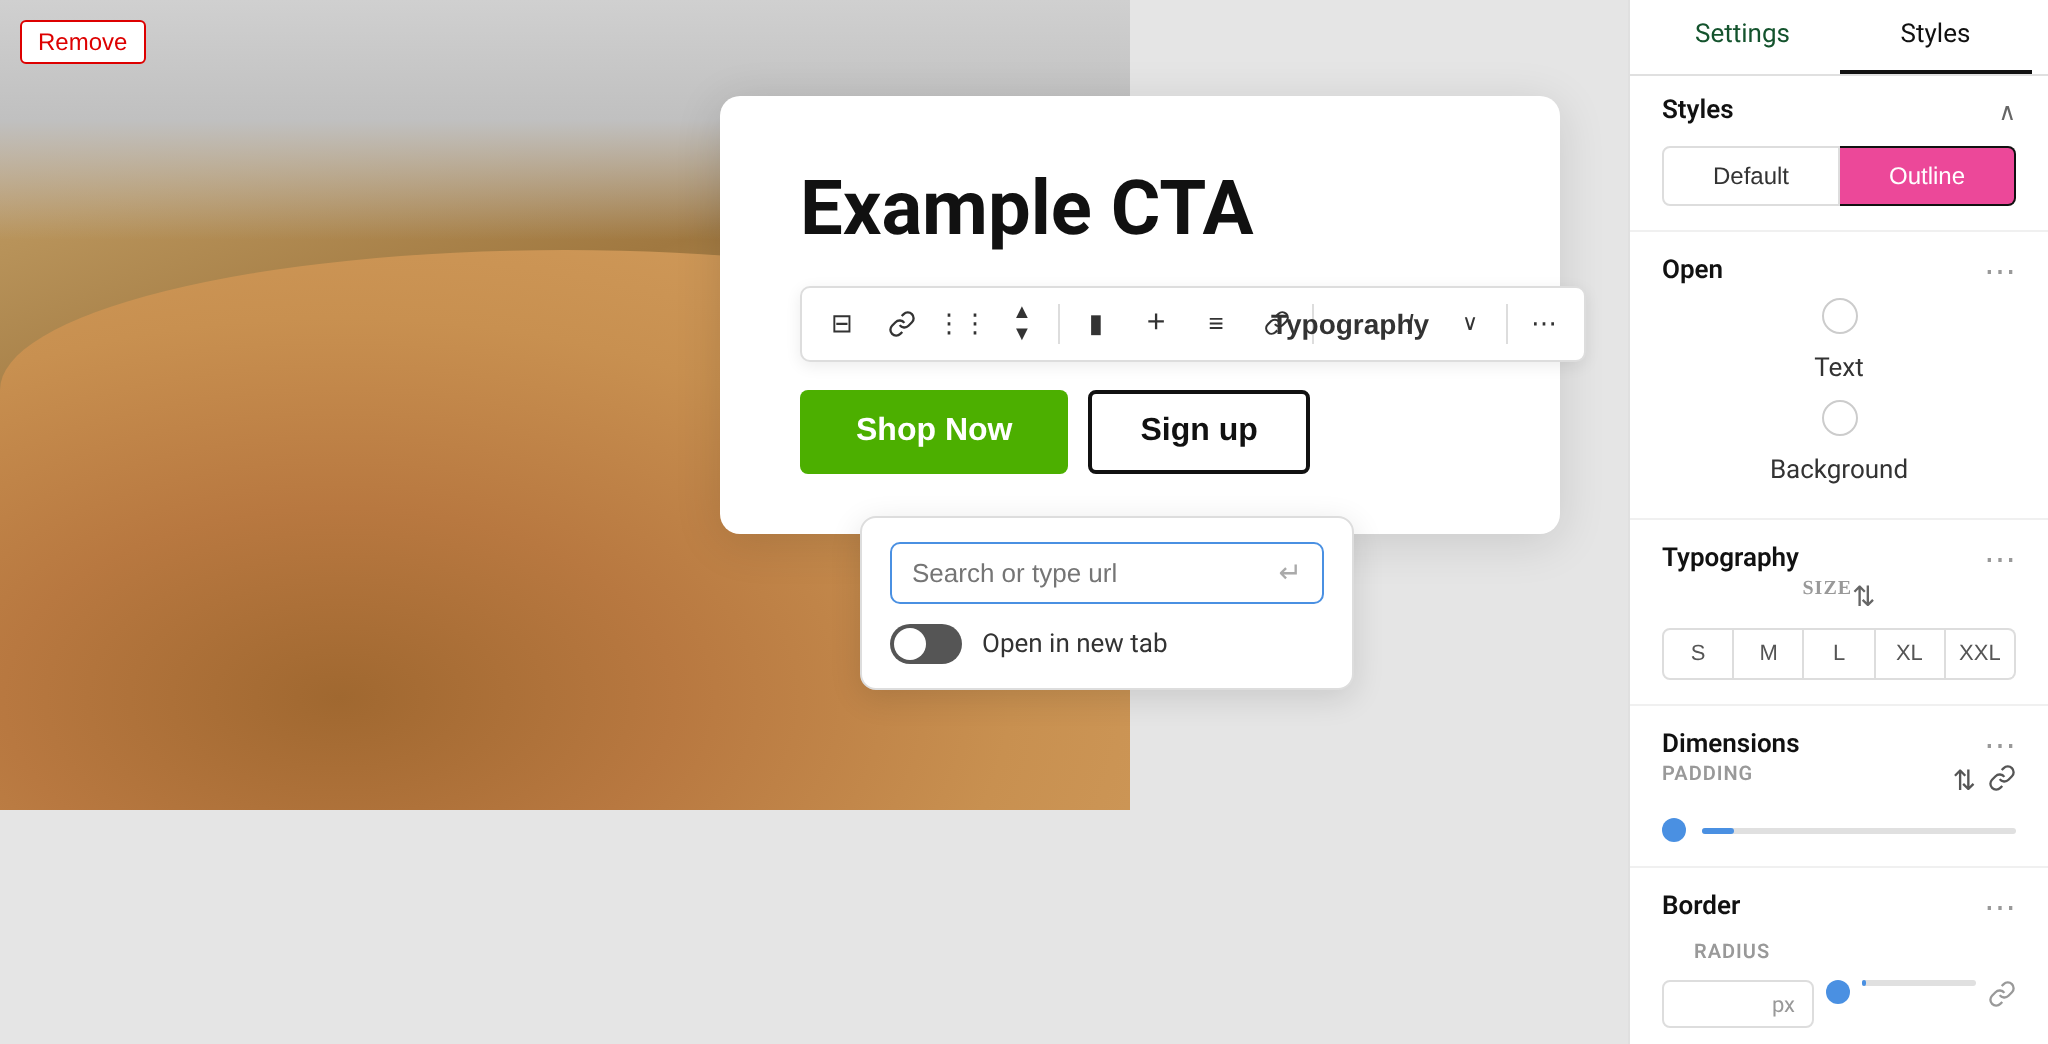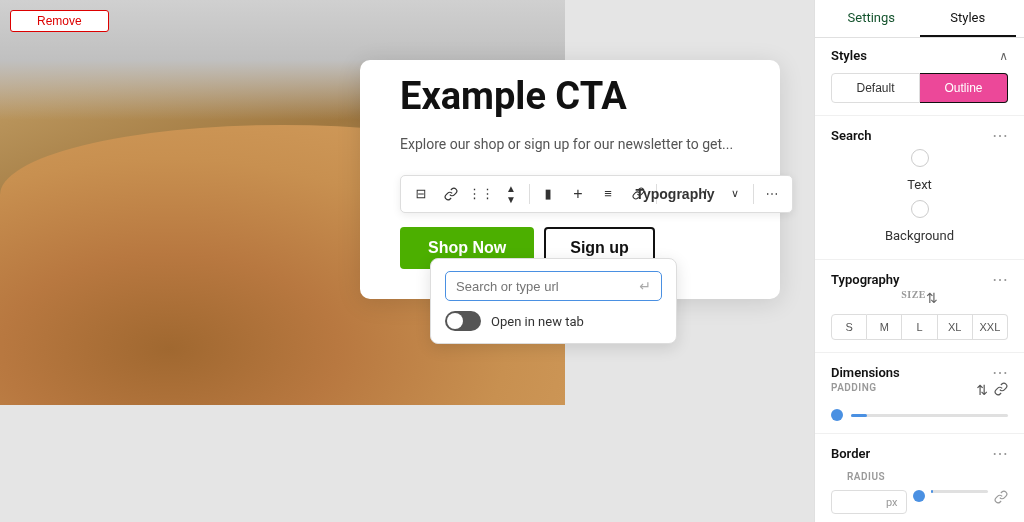--- a/index.html
+++ b/index.html
@@ -53,35 +53,35 @@
 
     
     .remove-badge {
       position: absolute;
       top: 10px;
       left: 10px;
       background: #fff;
       border: 1.5px solid #d00;
       color: #d00;
       font-size: 12px;
-      padding: 3px 26px;
+      padding: 3px 8px;
       border-radius: 3px;
       cursor: pointer;
       z-index: 10;
     }
 
     
     .cta-card {
       position: absolute;
-      top: 60px;
+      top: 48px;
       left: 360px;
       width: 420px;
       background: #fff;
       border-radius: 10px;
-      padding: 14px 40px 30px;
+      padding: 35px 40px 30px;
       box-shadow: 0 4px 24px rgba(0,0,0,0.12);
       z-index: 5;
     }
 
     .cta-title {
       font-size: 38px;
       font-weight: 700;
       color: #111;
       margin-bottom: 14px;
       line-height: 1.2;
@@ -490,21 +490,20 @@
 <body>
 
 <div class="canvas-area">
 
   <div class="desert-image"></div>
 
   <button class="remove-badge">Remove</button>
 
   <div class="cta-card">
     <div class="cta-title">Example CTA</div>
-    <div class="cta-subtitle">Explore our shop or sign up for our newsletter to get...</div>
 
     <div class="toolbar">
       <button class="toolbar-btn">⊟</button>
       <button class="toolbar-btn">
         <svg width="14" height="14" viewBox="0 0 24 24" fill="none" stroke="currentColor" stroke-width="2">
             <path d="M10 13a5 5 0 007.54.54l3-3a5 5 0 00-7.07-7.07l-1.72 1.71"></path>
             <path d="M14 11a5 5 0 00-7.54-.54l-3 3a5 5 0 007.07 7.07l1.71-1.71"></path>
           </svg>
       </button>
       <button class="toolbar-btn">⋮⋮</button>
@@ -558,21 +557,21 @@
       <span class="styles-chevron">∧</span>
     </div>
     <div class="styles-btn-group">
       <button class="styles-btn">Default</button>
       <button class="styles-btn active">Outline</button>
     </div>
   </div>
 
   <div class="color-section">
     <div class="section-header-row">
-      <span class="panel-section-title">Search</span>
+      <span class="panel-section-title">Open</span>
       <span class="panel-more-icon">⋯</span>
     </div>
     <div class="color-item">
       <div class="color-circle"></div>
       <span class="color-label">Text</span>
     </div>
     <div class="color-item">
       <div class="color-circle"></div>
       <span class="color-label">Background</span>
     </div>

